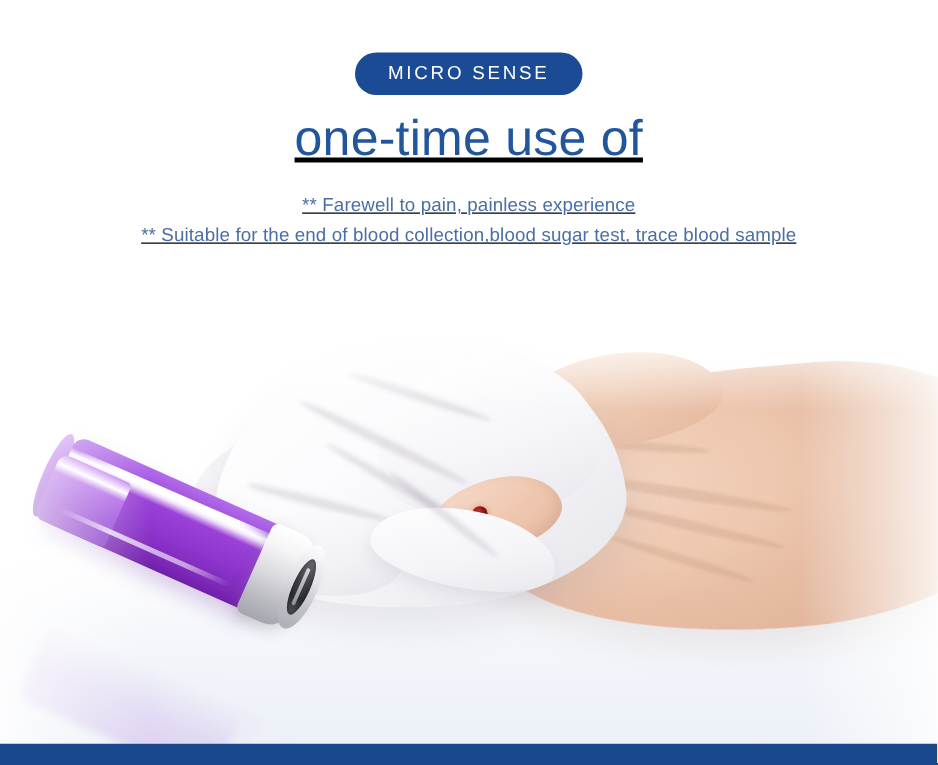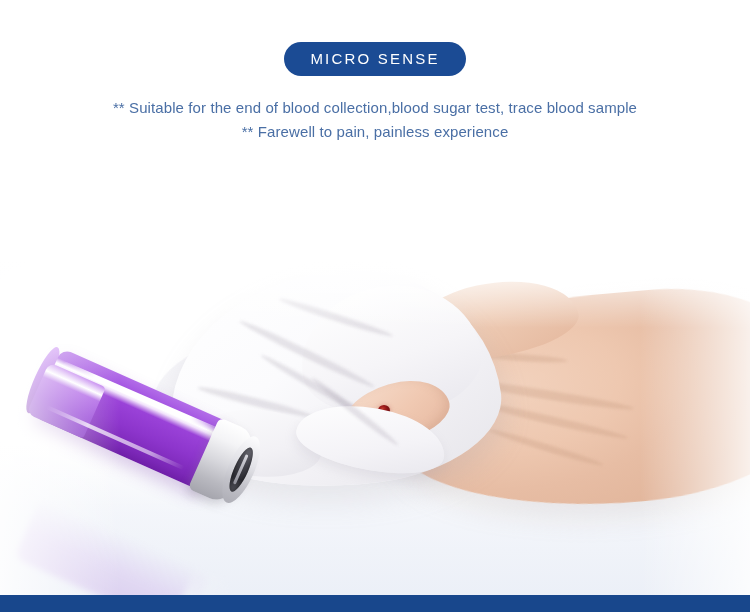--- a/index.html
+++ b/index.html
@@ -23,20 +23,21 @@
 
   
   .header {
     position: absolute;
     top: 0;
     left: 0;
     width: 750px;
     height: 262px;
     text-align: center;
     z-index: 5;
+    text-decoration: underline;
   }
 
   .badge {
     display: inline-block;
     margin-top: 42px;
     padding: 9px 26px 10px 26px;
     background: #1b4b94;
     color: #ffffff;
     border-radius: 20px;
     font-size: 15px;
@@ -423,25 +424,26 @@
   }
 </style>
 </head>
 <body>
 
 <div class="banner">
 
   <div class="header">
     <div class="badge">MICRO SENSE</div>
 
+    <div class="headline-light">one-time use of</div>
 
 
     <div class="subtitle">
+      <span class="subtitle-line">** Farewell to pain, painless experience</span>
       <span class="subtitle-line">** Suitable for the end of blood collection,blood sugar test, trace blood sample</span>
-      <span class="subtitle-line">** Farewell to pain, painless experience</span>
     </div>
   </div>
 
   <div class="photo">
 
     <div class="surface"></div>
 
     <div class="palm-wrist"></div>
     <div class="palm"></div>
     <div class="palm-crease crease-4"></div>

